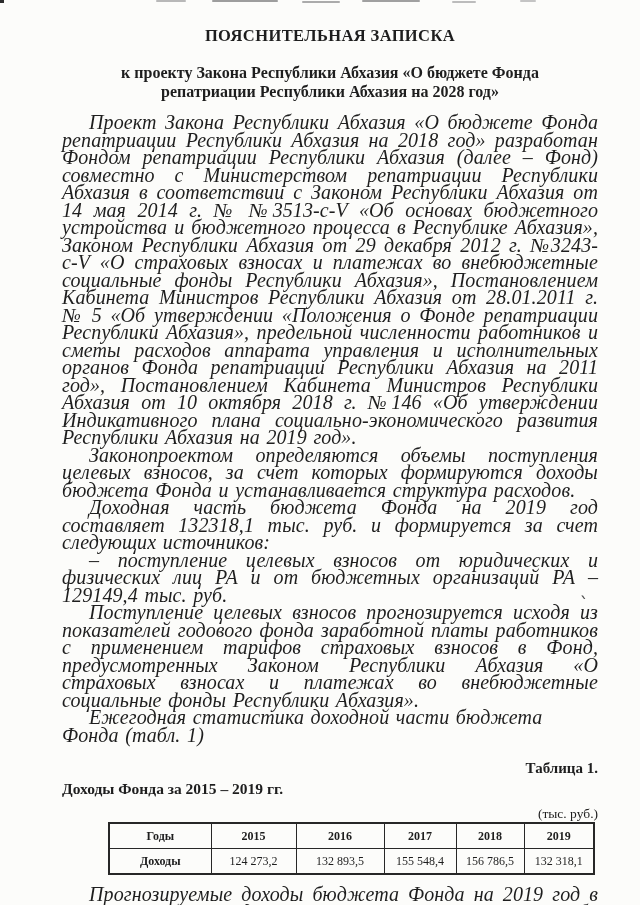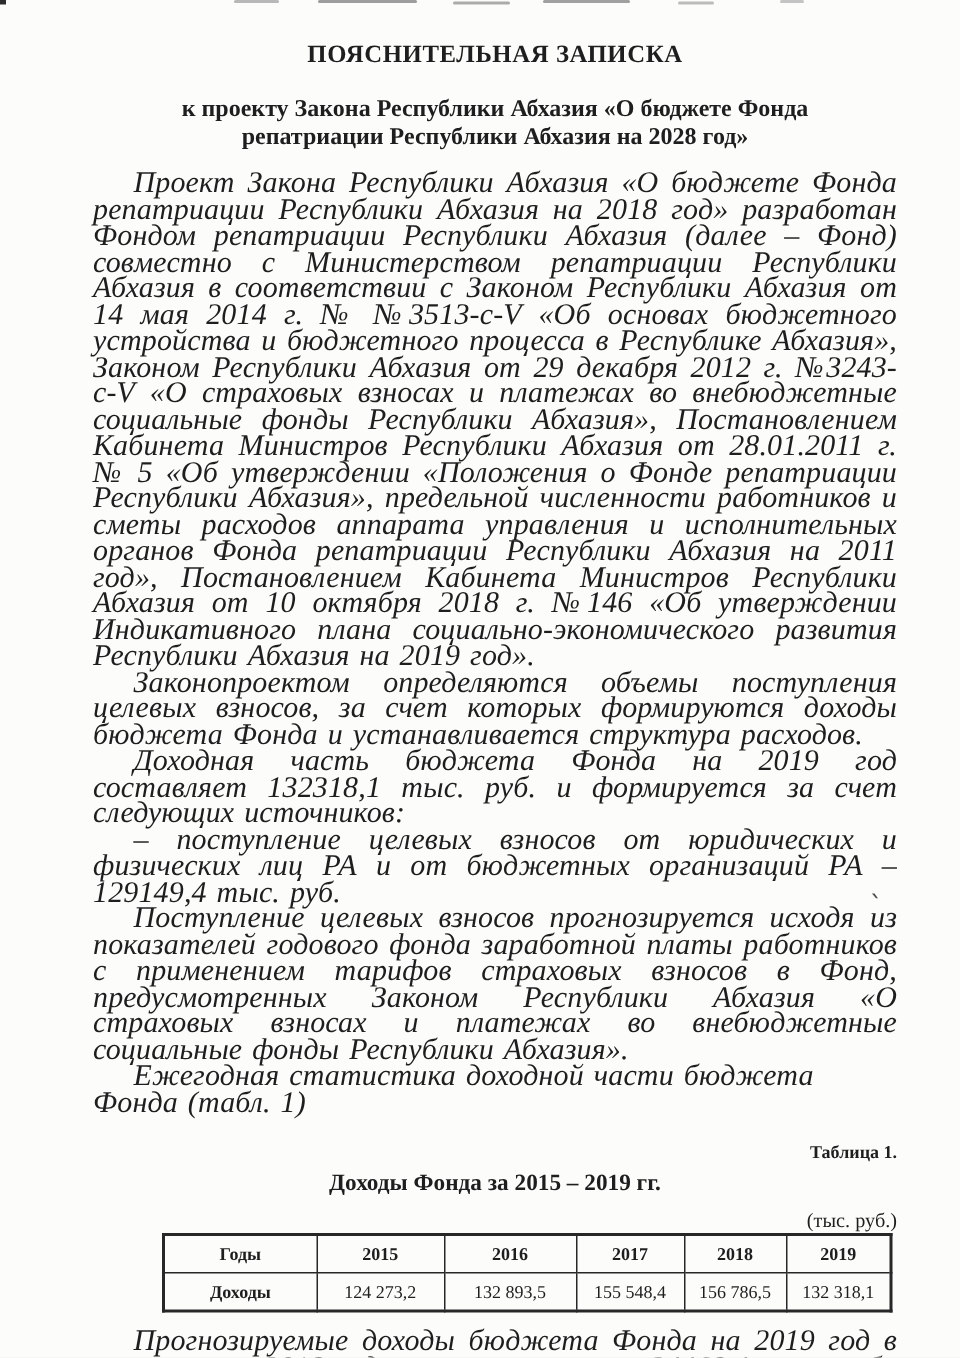--- a/index.html
+++ b/index.html
@@ -41,31 +41,31 @@
     line-height: 17.5px;
     text-align: justify;
     text-indent: 27px;
     word-spacing: 1.5px;
     letter-spacing: 0.1px;
     font-style: italic;
   }
   p.para.no-justify { text-align: left; }
   .table-caption-label {
     margin-top: 15px;
-    font-size: 12px;
+    font-size: 15px;
     line-height: 18px;
     font-weight: bold;
     text-align: right;
   }
   .table-caption-title {
     margin-top: 3px;
     font-size: 15.5px;
     line-height: 18px;
     font-weight: bold;
-    text-align: center;
+    text-align: left;
   }
   .table-unit-note {
     margin-top: 8px;
     font-size: 13.5px;
     line-height: 15px;
     text-align: right;
     margin-bottom: 1px;
   }
   table.income-table {
     border-collapse: collapse;

